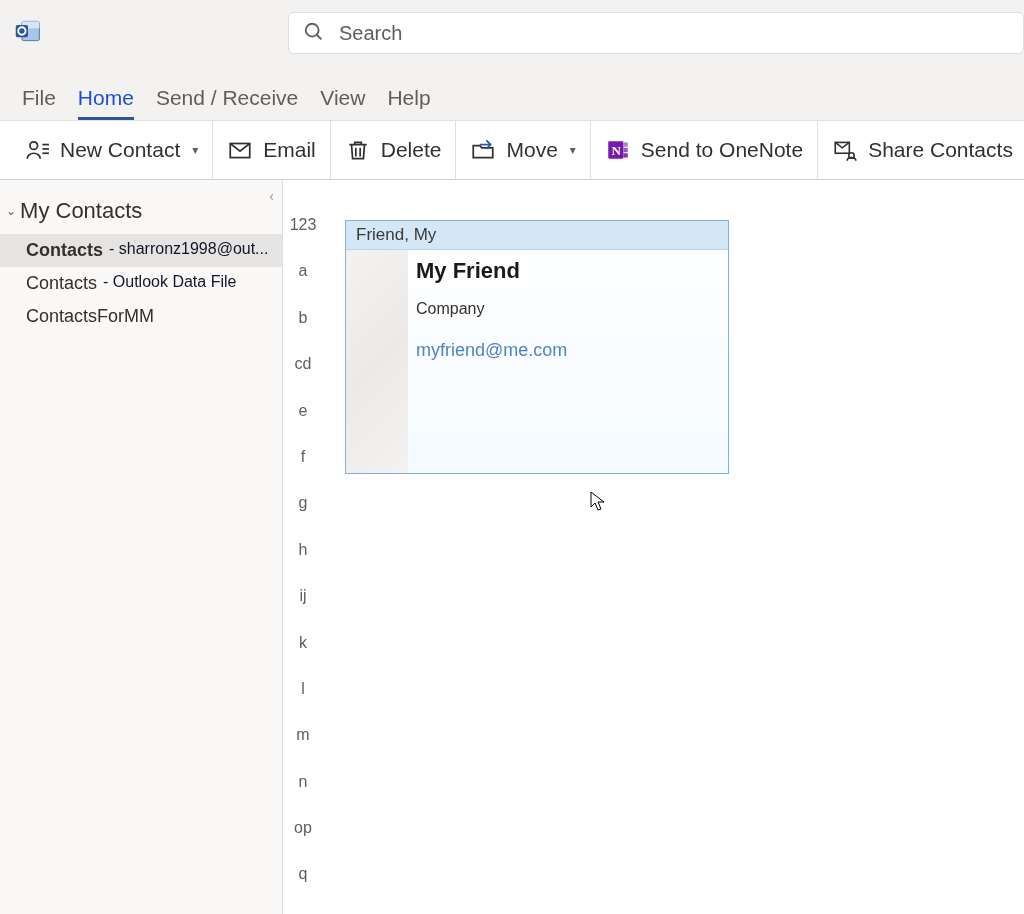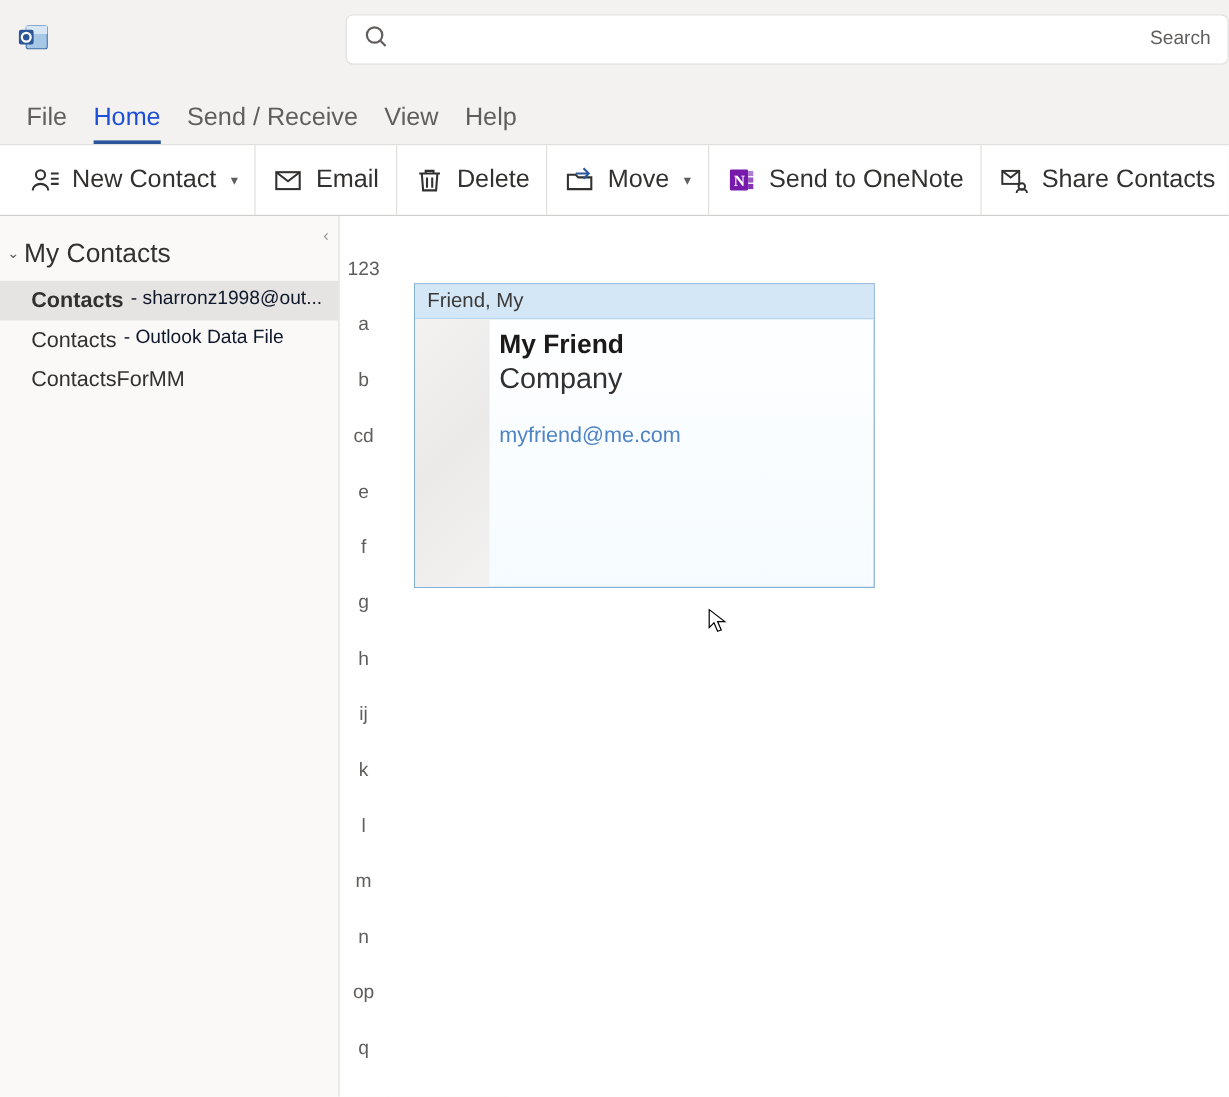--- a/index.html
+++ b/index.html
@@ -31,25 +31,24 @@
     background: #ffffff;
     border: 1px solid #e1dfdd;
     border-radius: 6px;
     display: flex;
     align-items: center;
     padding: 0 14px;
     gap: 14px;
   }
   .search-box input {
     border: none; outline: none;
-    font-size: 16px;
+    font-size: 20px;
     color: #605e5c;
     width: 100%;
     background: transparent;
-    text-align: right;
   }
   .search-box input::placeholder { color: #605e5c; }
 
   
   .menu-row {
     height: 58px;
     display: flex;
     align-items: flex-end;
     padding-left: 22px;
     gap: 22px;
@@ -156,21 +155,21 @@
   .alpha-index span { cursor:pointer; line-height:1.4; }
 
   
   .content-pane {
     flex:1;
     position:relative;
     background:#ffffff;
   }
   .contact-card {
     position:absolute;
-    top: 56px; left: 22px;
+    top: 40px; left: 22px;
     width: 384px; height: 254px;
     border: 1px solid #83b0d5;
     background: linear-gradient(#ffffff,#f5fbff);
     display:flex;
     flex-direction:column;
   }
   .card-header {
     background:#d4e7f6;
     padding: 4px 10px;
     font-size:17px;
@@ -182,21 +181,21 @@
     flex:1;
   }
   .avatar-slot {
     width: 62px;
     background: linear-gradient(135deg,#f3f2f1 0%, #eceae8 50%, #f3f2f1 100%);
   }
   .card-details {
     padding: 8px 10px 0 8px;
   }
   .card-name { font-size:22px; font-weight:700; color:#1b1a19; }
-  .card-company { font-size:24px; color:#323130; margin-top:2px; }
+  .card-company { font-size:16px; color:#323130; margin-top:16px; }
   .card-email { font-size:18px; color:#4f84c4; margin-top:22px; }
 
   
   .cursor {
     position:absolute;
     left: 244px; top: 270px;
     pointer-events:none;
   }
   .cursor svg { width:16px; height:20px; }
 </style>

